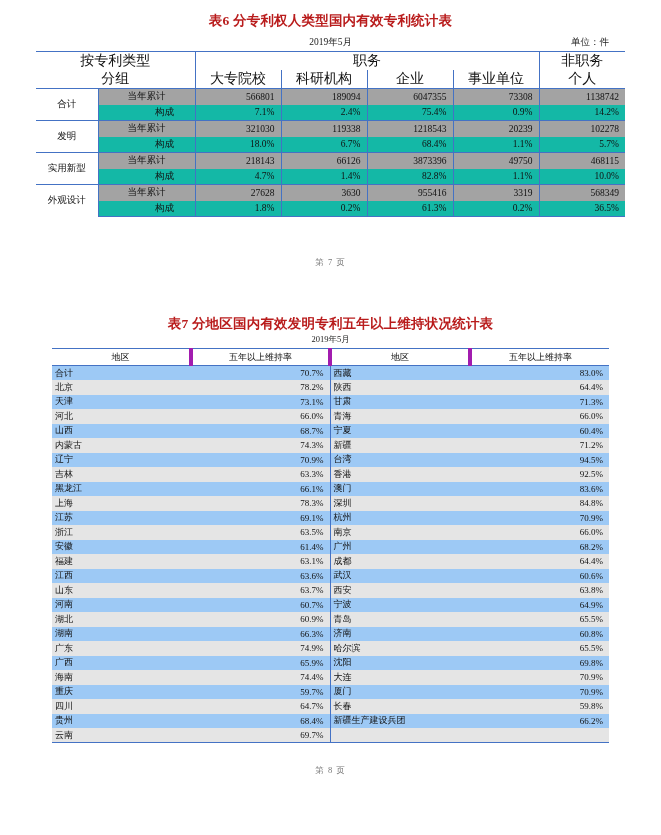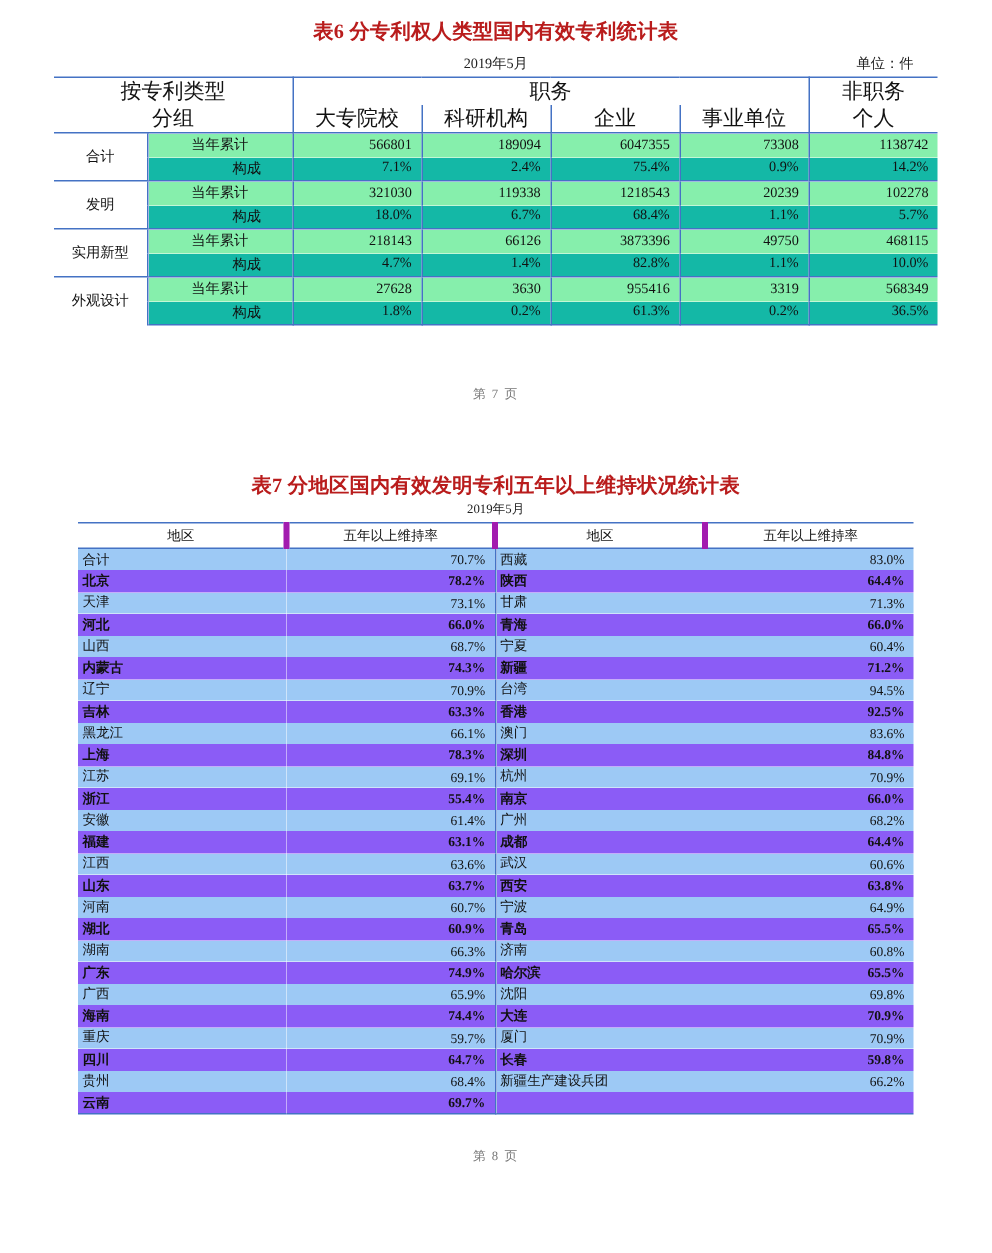--- a/index.html
+++ b/index.html
@@ -90,21 +90,21 @@
     border-right: 1px solid #4472c4;
   }
   table#table6 td.num {
     text-align: right;
     border-right: 1px solid #4472c4;
     padding-right: 6px;
   }
   table#table6 td.num.last { border-right: none; }
   table#table6 tbody tr { height: 16px; }
   table#table6 tr.band td.sub,
-  table#table6 tr.band td.num { background: #86efac; }
+  table#table6 tr.band td.num { background: #a3a3a3; }
   table#table6 tr.plain td.sub,
   table#table6 tr.plain td.num { background: #14b8a6; padding-left: 40px; }
   table#table6 tr.grpstart td { border-top: 1px solid #4472c4; }
 
   
   .page-footer {
     text-align: center;
     font-size: 8.5px;
     color: #777;
     letter-spacing: 1px;
@@ -128,21 +128,21 @@
     padding-left: 3px;
   }
   table#table7 td.pc {
     text-align: right;
     padding-right: 6px;
     border-right: 1px solid #4472c4;
     margin-top: 40px;
   }
   table#table7 td.pc.last { border-right: none; }
   table#table7 tr.band td { background: #9dc9f5; }
-  table#table7 tr.plain td { background: #8b5cf6; font-weight: bold; }
+  table#table7 tr.plain td { background: #e5e5e5; }
   table#table7 tr.endline td { border-bottom: 1.4px solid #4472c4; }
 
   .spacer-tall { height: 40px; }
 </style>
 </head>
 <body>
 
 <div class="page">
 
   <div>
@@ -345,21 +345,21 @@
             <td class="pc last">84.8%</td>
           </tr>
           <tr class="band">
             <td class="rg">江苏</td>
             <td class="pc">69.1%</td>
             <td class="rg">杭州</td>
             <td class="pc last">70.9%</td>
           </tr>
           <tr class="plain">
             <td class="rg">浙江</td>
-            <td class="pc">55.4%</td>
+            <td class="pc">63.5%</td>
             <td class="rg">南京</td>
             <td class="pc last">66.0%</td>
           </tr>
           <tr class="band">
             <td class="rg">安徽</td>
             <td class="pc">61.4%</td>
             <td class="rg">广州</td>
             <td class="pc last">68.2%</td>
           </tr>
           <tr class="plain">

